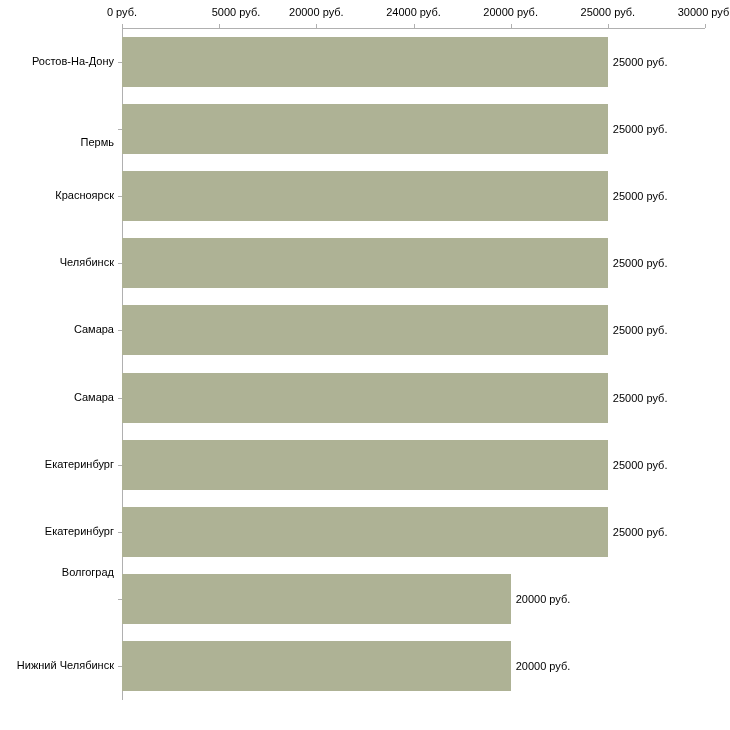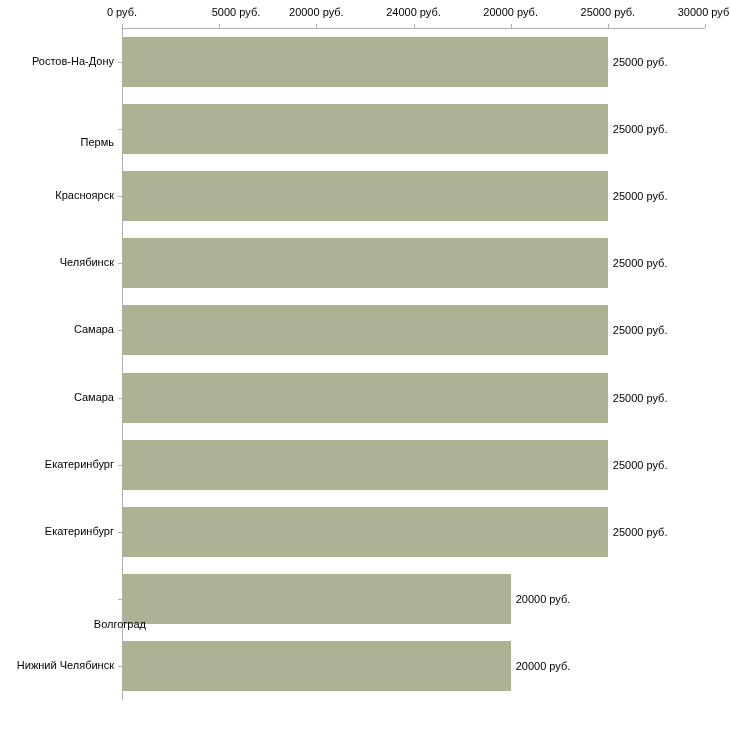--- a/index.html
+++ b/index.html
@@ -174,21 +174,21 @@
         <div class="bar" style="width: 485.833px; background: rgb(174, 178, 149);"></div>
         <div class="bar-value" style="left: 485.833px;">25000 руб.</div>
       </div>
       <div class="cat-tick" style="top: 504px; left: -4px; position: absolute;"></div>
       <div class="cat-label-wrap" style="top: 497px; left: -122px; width: 114px;">Екатеринбург</div>
       <div class="bar-row" style="top: 546.2px; height: 50px;">
         <div class="bar" style="width: 388.667px; background: rgb(174, 178, 149);"></div>
         <div class="bar-value" style="left: 388.667px;">20000 руб.</div>
       </div>
       <div class="cat-tick" style="top: 571.2px; left: -4px; position: absolute;"></div>
-      <div class="cat-label-wrap" style="top: 590px; left: -122px; width: 114px; padding-left: 32px;">Волгоград</div>
+      <div class="cat-label-wrap" style="top: 538px; left: -122px; width: 114px;">Волгоград</div>
       <div class="bar-row" style="top: 613.4px; height: 50px;">
         <div class="bar" style="width: 388.667px; background: rgb(174, 178, 149);"></div>
         <div class="bar-value" style="left: 388.667px;">20000 руб.</div>
       </div>
       <div class="cat-tick" style="top: 638.4px; left: -4px; position: absolute;"></div>
       <div class="cat-label-wrap" style="top: 631.4px; left: -122px; width: 114px;">Нижний Челябинск</div>
     </div>
 
 </div>
 

